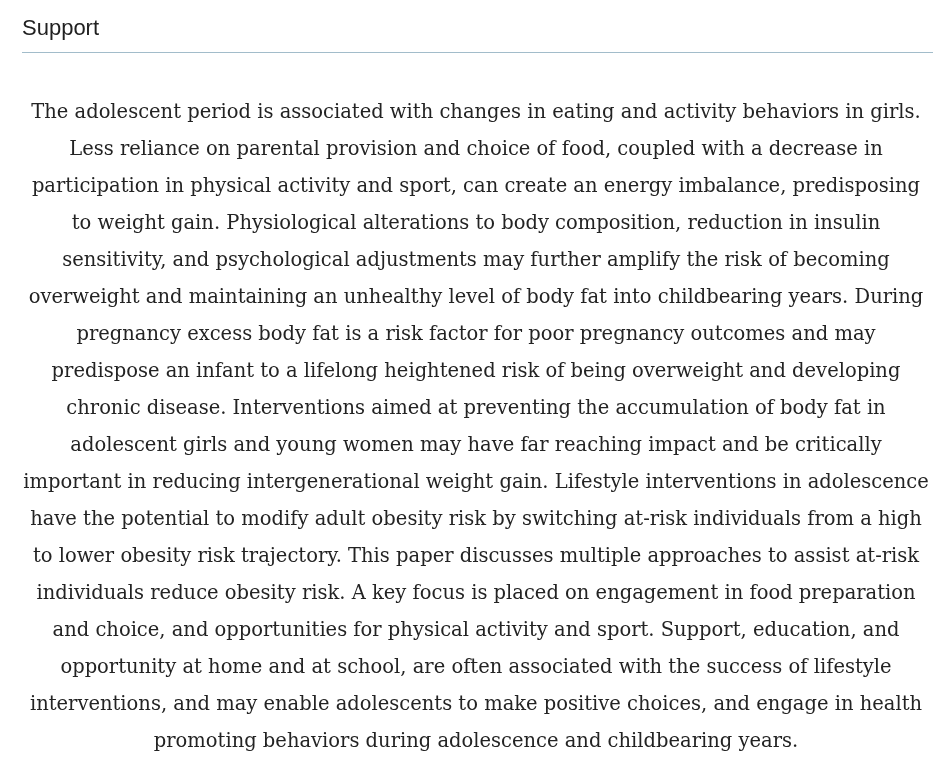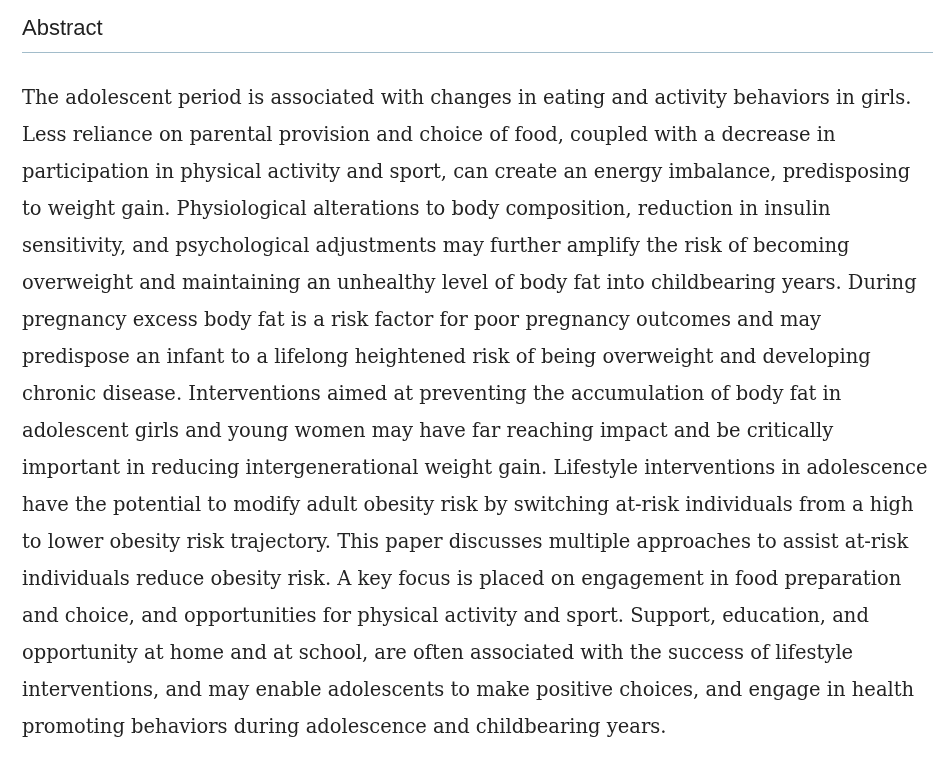--- a/index.html
+++ b/index.html
@@ -22,29 +22,29 @@
     font-family:"Liberation Sans","DejaVu Sans",sans-serif;
     font-size:22px;
     font-weight:400;
     color:var(--heading-color);
     line-height:1.3;
     padding-bottom:9px;
     border-bottom:1px solid var(--divider);
     width:911px;
   }
   .abstract-paragraph{
-    margin-top:26px;
+    margin-top:40px;
     width:908px;
     font-family:"DejaVu Serif","Liberation Serif",serif;
     font-size:19.5px;
     line-height:37px;
     font-weight:400;
     color:var(--body-color);
-    text-align:left;
+    text-align:center;
   }
 </style>
 </head>
 <body>
 
 <div class="page">
-  <h2 class="section-heading">Abstract</h2>
+  <h2 class="section-heading">Support</h2>
   <p class="abstract-paragraph">The adolescent period is associated with changes in eating and activity behaviors in girls. Less reliance on parental provision and choice of food, coupled with a decrease in participation in physical activity and sport, can create an energy imbalance, predisposing to weight gain. Physiological alterations to body composition, reduction in insulin sensitivity, and psychological adjustments may further amplify the risk of becoming overweight and maintaining an unhealthy level of body fat into childbearing years. During pregnancy excess body fat is a risk factor for poor pregnancy outcomes and may predispose an infant to a lifelong heightened risk of being overweight and developing chronic disease. Interventions aimed at preventing the accumulation of body fat in adolescent girls and young women may have far reaching impact and be critically important in reducing intergenerational weight gain. Lifestyle interventions in adolescence have the potential to modify adult obesity risk by switching at-risk individuals from a high to lower obesity risk trajectory. This paper discusses multiple approaches to assist at-risk individuals reduce obesity risk. A key focus is placed on engagement in food preparation and choice, and opportunities for physical activity and sport. Support, education, and opportunity at home and at school, are often associated with the success of lifestyle interventions, and may enable adolescents to make positive choices, and engage in health promoting behaviors during adolescence and childbearing years.</p>
 </div>
 
 </body></html>

